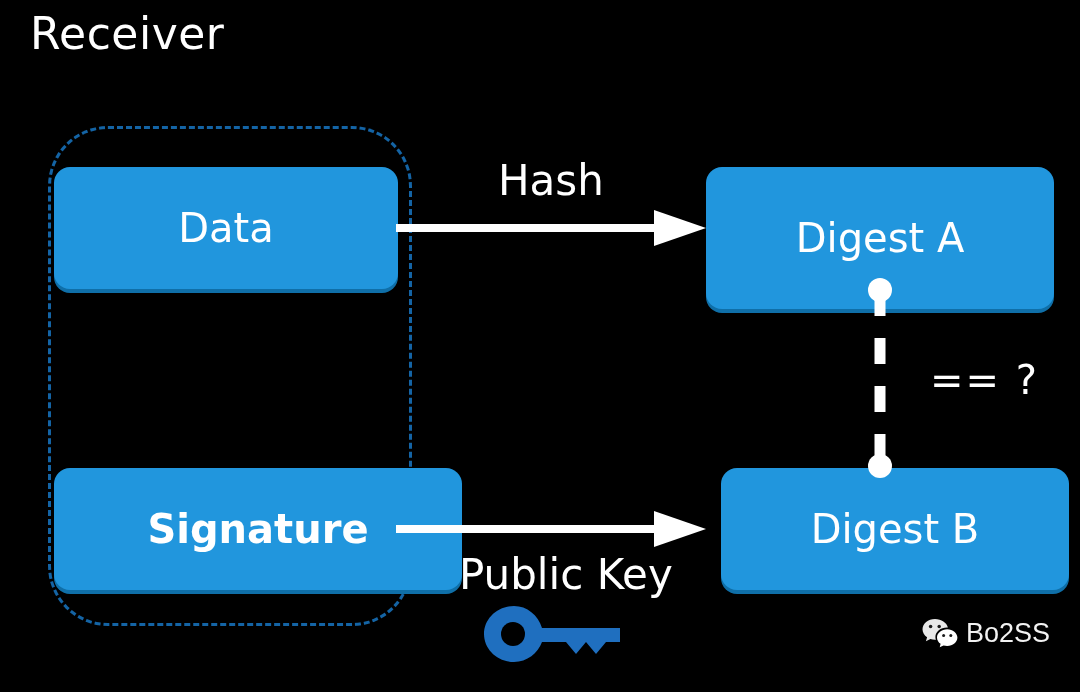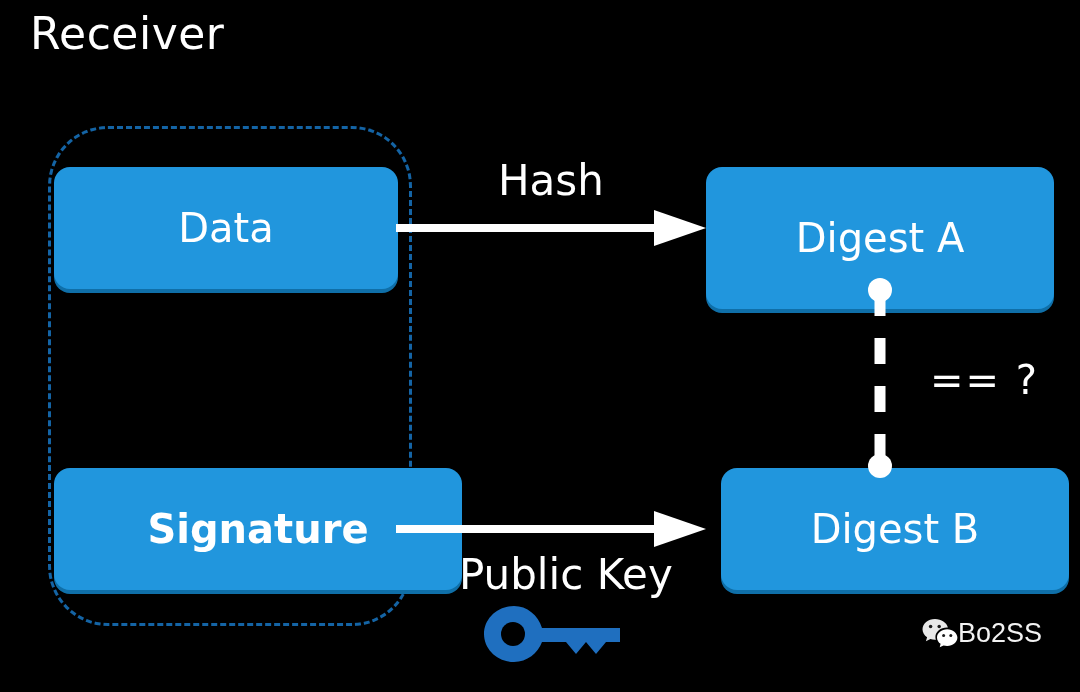--- a/index.html
+++ b/index.html
@@ -115,20 +115,21 @@
     height: 60px;
   }
 
   
   #watermark {
     position: absolute;
     left: 922px;
     top: 618px;
     display: flex;
     align-items: center;
+    gap: 8px;
   }
   #watermark-text {
     font-family: "Liberation Sans", sans-serif;
     font-size: 27px;
     line-height: 30px;
     color: #f2f2f2;
     white-space: nowrap;
   }
 </style>
 </head>

